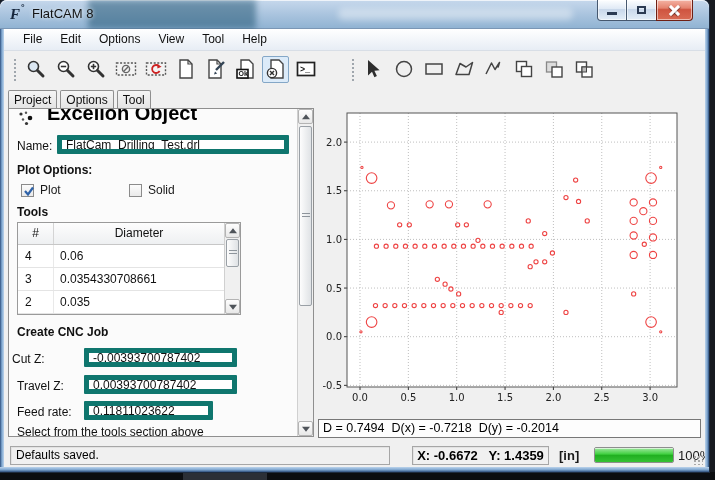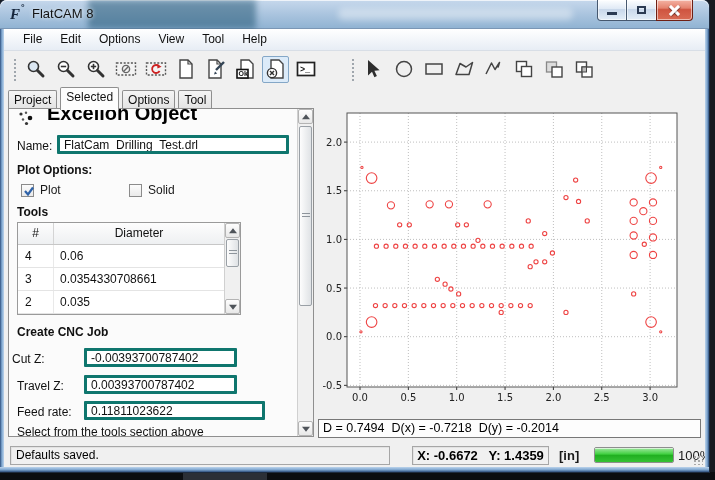--- a/index.html
+++ b/index.html
@@ -50,21 +50,21 @@
   .tab{height:20px;line-height:19px;padding:0 5px;background:linear-gradient(#f5f5f5,#e2e2e2);
     border:1px solid #8f8f8f;border-bottom:none;border-radius:2px 2px 0 0;margin-right:3px;color:#111;}
   .tab.active{height:23px;background:#fdfdfd;font-size:12px;position:relative;z-index:3;}
   
   .panel{position:absolute;left:4px;top:79px;width:306px;height:329px;background:#fbfbfb;border:1px solid #8f8f8f;z-index:2;}
   .p-head{position:absolute;left:4px;top:0px;width:270px;height:17px;overflow:hidden;}
   .p-head .ttl{position:absolute;left:34px;top:-7px;font-size:20px;font-weight:bold;color:#000;}
   .drill-icon{position:absolute;left:4px;top:1px;}
   .lbl{position:absolute;color:#111;}
   .lbl.b{font-weight:bold;}
-  .fld{position:absolute;height:19px;border:3px solid #0f766e;background:#fff;font:12px "Liberation Sans",sans-serif;
+  .fld{position:absolute;height:19px;border:5px solid #0f766e;background:#fff;font:12px "Liberation Sans",sans-serif;
     padding:0 4px;color:#111;border-radius:1px;}
   .cbrow{position:absolute;display:flex;align-items:center;}
   .cbox{width:13px;height:13px;border:1px solid #8b8b8b;background:linear-gradient(#fcfcfc,#eaeaea);margin-right:6px;position:relative;}
   .cbox svg{position:absolute;left:0px;top:-1px;}
   
   .ttable{position:absolute;left:8px;top:113px;width:224px;height:93px;border:1px solid #9a9a9a;background:#fff;}
   .thead{display:flex;height:22px;background:linear-gradient(#fdfdfd,#eef0f2);border-bottom:1px solid #c7c7c7;}
   .th{line-height:21px;text-align:center;color:#111;}
   .th.c1{width:36px;border-right:1px solid #d4d4d4;}
   .th.c2{flex:1;}
@@ -255,21 +255,20 @@
           <svg width="22" height="22">
               <rect x="3.5" y="4" width="10" height="10" fill="#fff" stroke="#444" stroke-width="1.4"></rect>
               <rect x="9" y="9" width="10" height="10" fill="#fff" stroke="#444" stroke-width="1.4"></rect>
               <rect x="9" y="9" width="4.5" height="5" fill="#bbb" stroke="#444" stroke-width="1"></rect>
             </svg>
         </div>
       </div>
 
       <div class="tabbar">
         <div class="tab">Project</div>
-        <div class="tab active">Selected</div>
         <div class="tab">Options</div>
         <div class="tab">Tool</div>
       </div>
 
       <div class="panel">
         <div class="p-head">
           <svg class="drill-icon" width="20" height="17">
             <circle cx="4" cy="4" r="1.6" fill="#333"></circle>
               <circle cx="9" cy="2.8" r="1.2" fill="#555"></circle>
             <circle cx="13" cy="8" r="2.3" fill="#111"></circle>
@@ -331,21 +330,21 @@
 
         <span class="lbl b" style="left:8px;top:216px">Create CNC Job</span>
 
         <span class="lbl" style="left:3px;top:243px">Cut Z:</span>
         <input class="fld" style="left: 75px; top: 239px; width: 153px;" readonly="" value="-0.00393700787402">
 
         <span class="lbl" style="left:8px;top:270px">Travel Z:</span>
         <input class="fld" style="left: 75px; top: 266px; width: 153px;" readonly="" value="0.00393700787402">
 
         <span class="lbl" style="left:8px;top:296px">Feed rate:</span>
-        <input class="fld" style="left: 75px; top: 292px; width: 181px;" readonly="" value="0.11811023622">
+        <input class="fld" style="left: 75px; top: 292px; width: 129px;" readonly="" value="0.11811023622">
 
         <span class="lbl" style="left:8px;top:316px">Select from the tools section above</span>
 
         <div class="sb" style="right:0;top:0;bottom:0;width:16px">
           <div class="btn" style="top:0">
               <span class="tri-up"></span>
             </div>
           <div class="thumb" style="top:17px;height:180px">
               <span class="grip3"></span>
             </div>

